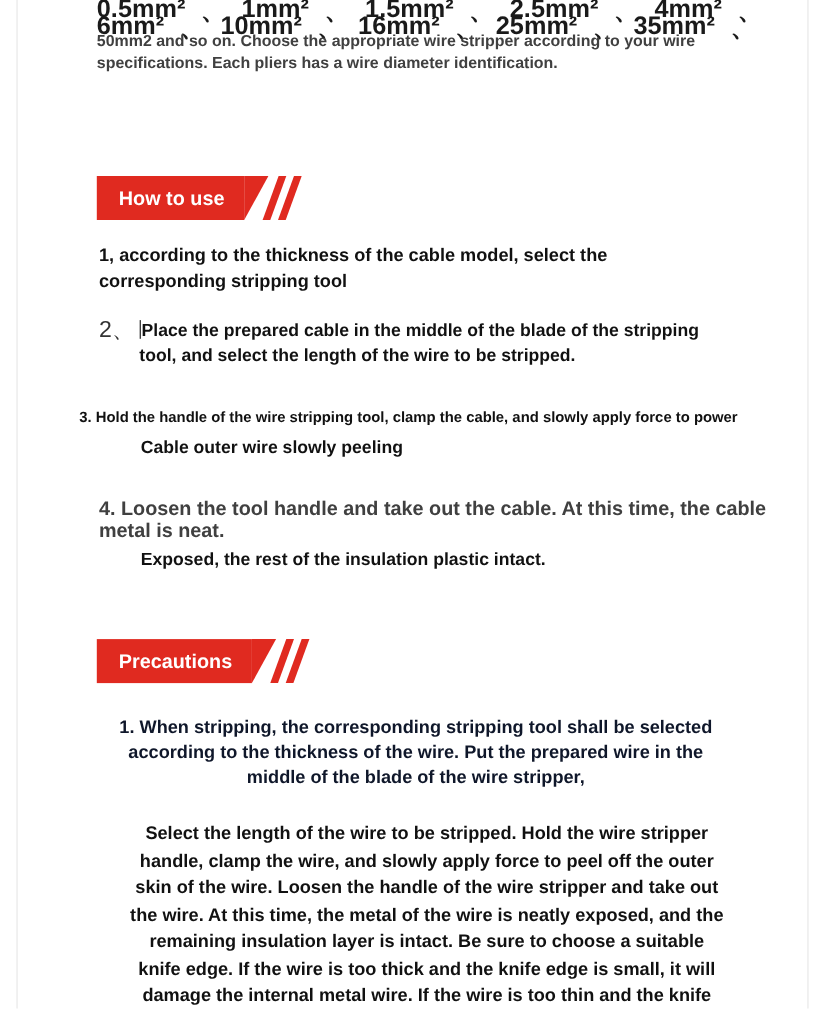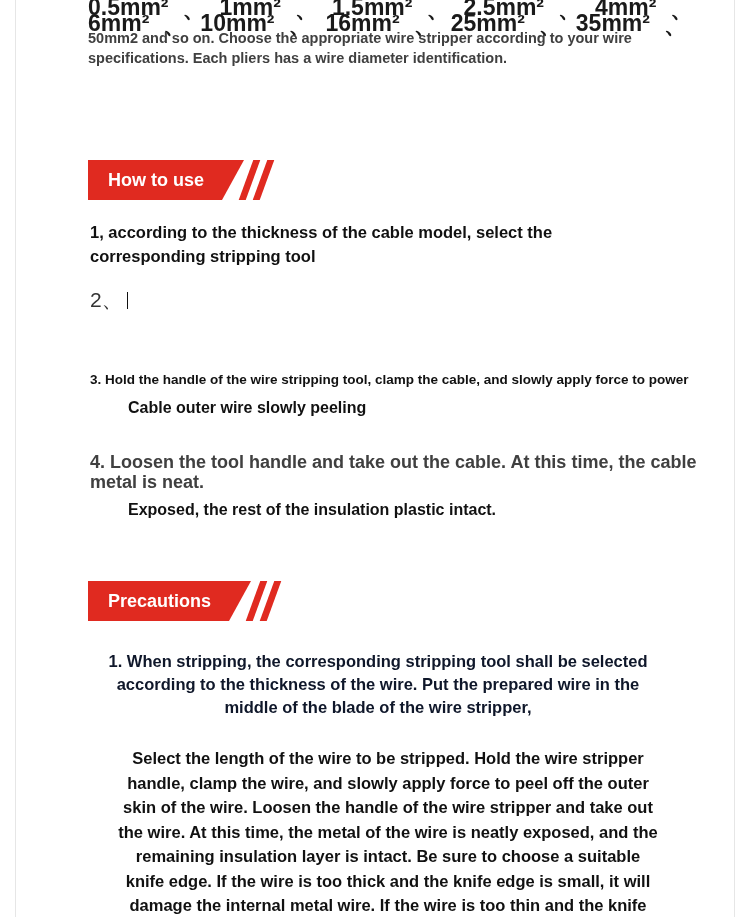--- a/index.html
+++ b/index.html
@@ -152,21 +152,21 @@
     display: inline-block;
     width: 1px;
     height: 17px;
     background: #111111;
     vertical-align: -3px;
     margin-right: 1px;
   }
 
   .step3 {
     position: absolute;
-    left: 82px;
+    left: 64px;
     top: 370px;
     width: 620px;
     font-size: 13.5px;
     font-weight: 700;
     line-height: 20px;
     color: #111111;
   }
   .step3-sub {
     position: absolute;
     left: 120px;
@@ -265,21 +265,21 @@
     <div class="slashes">
       <i class="s1"></i>
         <i class="s2"></i>
     </div>
   </div>
 
   <div class="step1">1, according to the thickness of the cable model, select the corresponding stripping tool</div>
 
   <div class="step2">
     <span class="num">2、</span>
-    <span class="txt"><span class="caret"></span></span>
+    <span class="txt"><span class="caret"></span><span>Place the prepared cable in the middle of the blade of the stripping tool, and select the length of the wire to be stripped.</span></span>
   </div>
 
   <div class="step3">3. Hold the handle of the wire stripping tool, clamp the cable, and slowly apply force to power</div>
   <div class="step3-sub">Cable outer wire slowly peeling</div>
 
   <div class="step4">4. Loosen the tool handle and take out the cable. At this time, the cable metal is neat.</div>
   <div class="step4-sub">Exposed, the rest of the insulation plastic intact.</div>
 
   <div class="banner" id="banner-precautions">
     <div class="box">Precautions</div>

